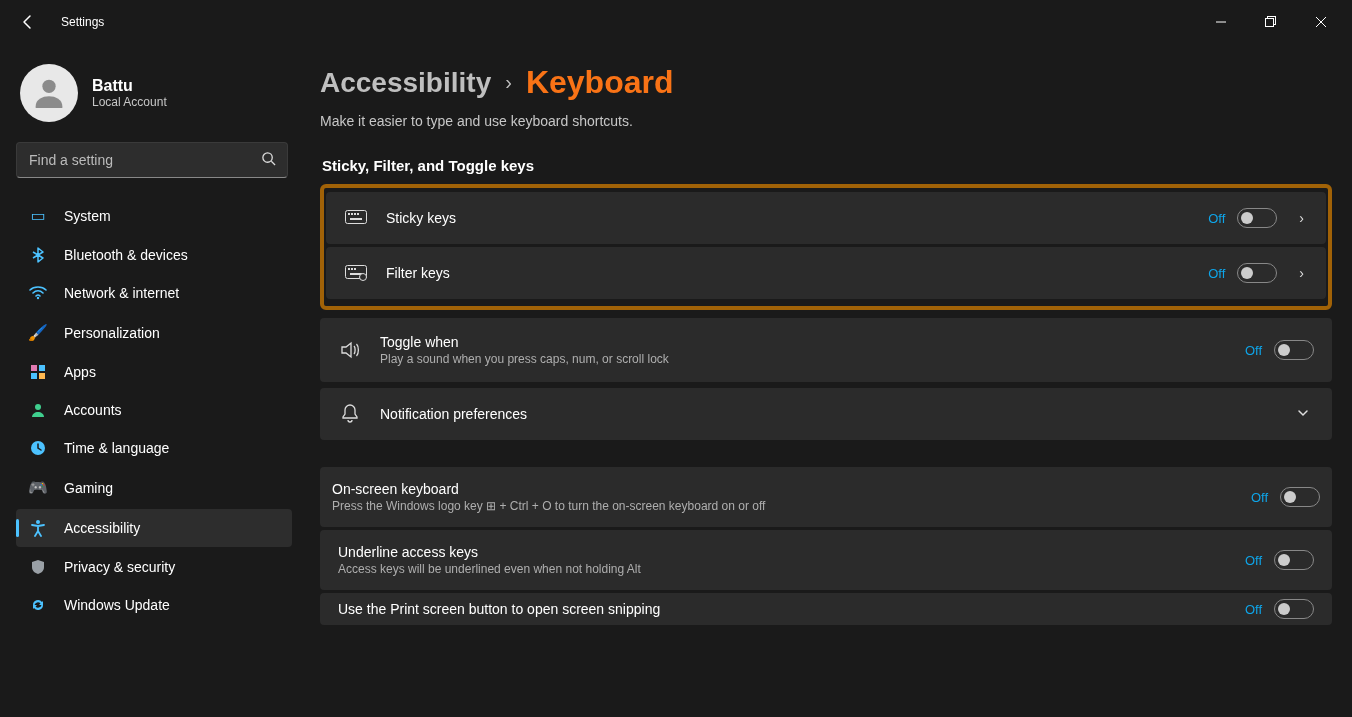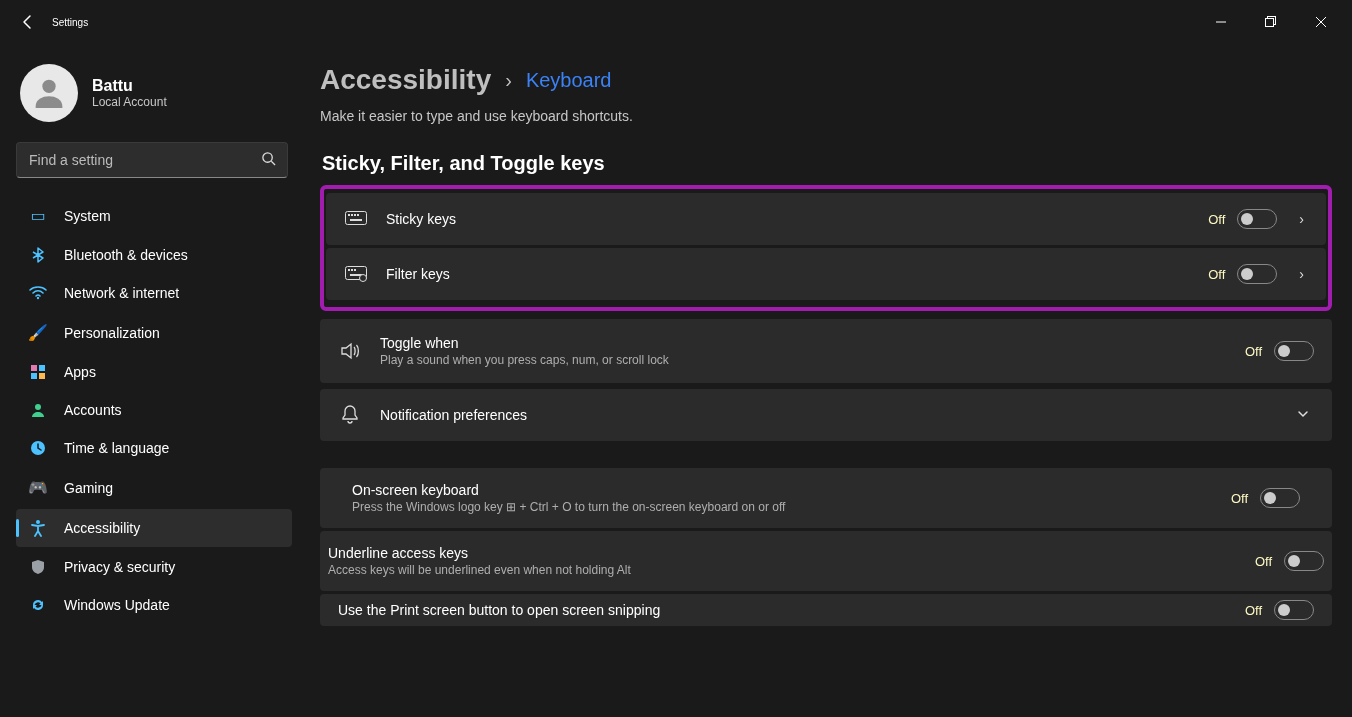--- a/index.html
+++ b/index.html
@@ -16,21 +16,21 @@
     display: flex;
     align-items: center;
     height: 44px;
     padding: 0 8px;
   }
   .back-btn {
     width: 40px; height: 40px;
     display:flex; align-items:center; justify-content:center;
     color:#fff;
   }
-  .app-title { font-size: 10px; margin-left: 4px; color:#fff; }
+  .app-title { font-size: 12px; margin-left: 13px; color:#fff; }
   .win-controls {
     margin-left:auto;
     display:flex;
     gap:4px;
   }
   .win-btn {
     width:46px; height:32px;
     display:flex; align-items:center; justify-content:center;
     color:#fff; font-size:12px;
   }
@@ -97,46 +97,46 @@
     flex:1;
     padding: 10px 20px 0 20px;
     overflow-y:auto;
   }
   .breadcrumb {
     display:flex; align-items:center; gap:14px;
     margin: 10px 0 12px 0;
   }
   .bc-parent { font-size:28px; font-weight:600; color:#bfbfbf; }
   .bc-sep { font-size:20px; color:#bfbfbf; }
-  .bc-current { font-size:20px; font-weight:400; color:#3b82f6; }
+  .bc-current { font-size:32px; font-weight:700; color:#f97316; }
   .page-sub { font-size:14px; color:#c7c7c7; margin-bottom:28px; }
   .section-title {
-    font-size:20px; font-weight:600; margin:0 0 10px 2px;
+    font-size:15px; font-weight:600; margin:0 0 10px 2px;
   }
   .highlight-box {
-    border:4px solid #a21caf;
+    border:4px solid #a16207;
     border-radius:6px;
     padding:4px 2px;
     margin-bottom:8px;
   }
   .card {
     background:#2b2b2b;
     border-radius:4px;
     display:flex;
     align-items:center;
     padding:16px 18px;
     gap:18px;
     margin-bottom:3px;
   }
   .card-icon { width:24px; display:flex; justify-content:center; color:#ddd; font-size:18px;}
   .card-text { flex:1; }
   .card-title { font-size:14px; font-weight:400; color:#fff; }
   .card-desc { font-size:12px; color:#aeaeae; margin-top:2px;}
   .toggle-wrap { display:flex; align-items:center; gap:12px;}
-  .toggle-state { font-size:13px; color:#fef9c3;}
+  .toggle-state { font-size:13px; color:#0ea5e9;}
   .toggle {
     width:40px; height:20px;
     border:1px solid #888;
     border-radius:10px;
     position:relative;
     background:#2b2b2b;
   }
   .toggle .knob {
     width:12px; height:12px; border-radius:50%;
     background:#ccc;
@@ -376,34 +376,34 @@
         <div class="card-title">Notification preferences</div>
       </div>
       <span class="chevron"><svg width="14" height="14" viewBox="0 0 14 14">
             <path d="M3 5l4 4 4-4" stroke="#ddd" fill="none" stroke-width="1.5" stroke-linecap="round"></path>
           </svg></span>
     </div>
 
     <div class="spacer-sm"></div>
 
 
-    <div class="card" style="padding:14px 32px">
+    <div class="card" style="padding:14px 12px">
       <div class="card-text">
         <div class="card-title">On-screen keyboard</div>
         <div class="card-desc">Press the Windows logo key ⊞ + Ctrl + O to turn the on-screen keyboard on or off</div>
       </div>
       <div class="toggle-wrap">
         <span class="toggle-state">Off</span>
         <div class="toggle">
             <div class="knob"></div>
           </div>
       </div>
     </div>
 
-    <div class="card" style="padding:14px 8px">
+    <div class="card" style="padding:14px 18px">
       <div class="card-text">
         <div class="card-title">Underline access keys</div>
         <div class="card-desc">Access keys will be underlined even when not holding Alt</div>
       </div>
       <div class="toggle-wrap">
         <span class="toggle-state">Off</span>
         <div class="toggle">
             <div class="knob"></div>
           </div>
       </div>

